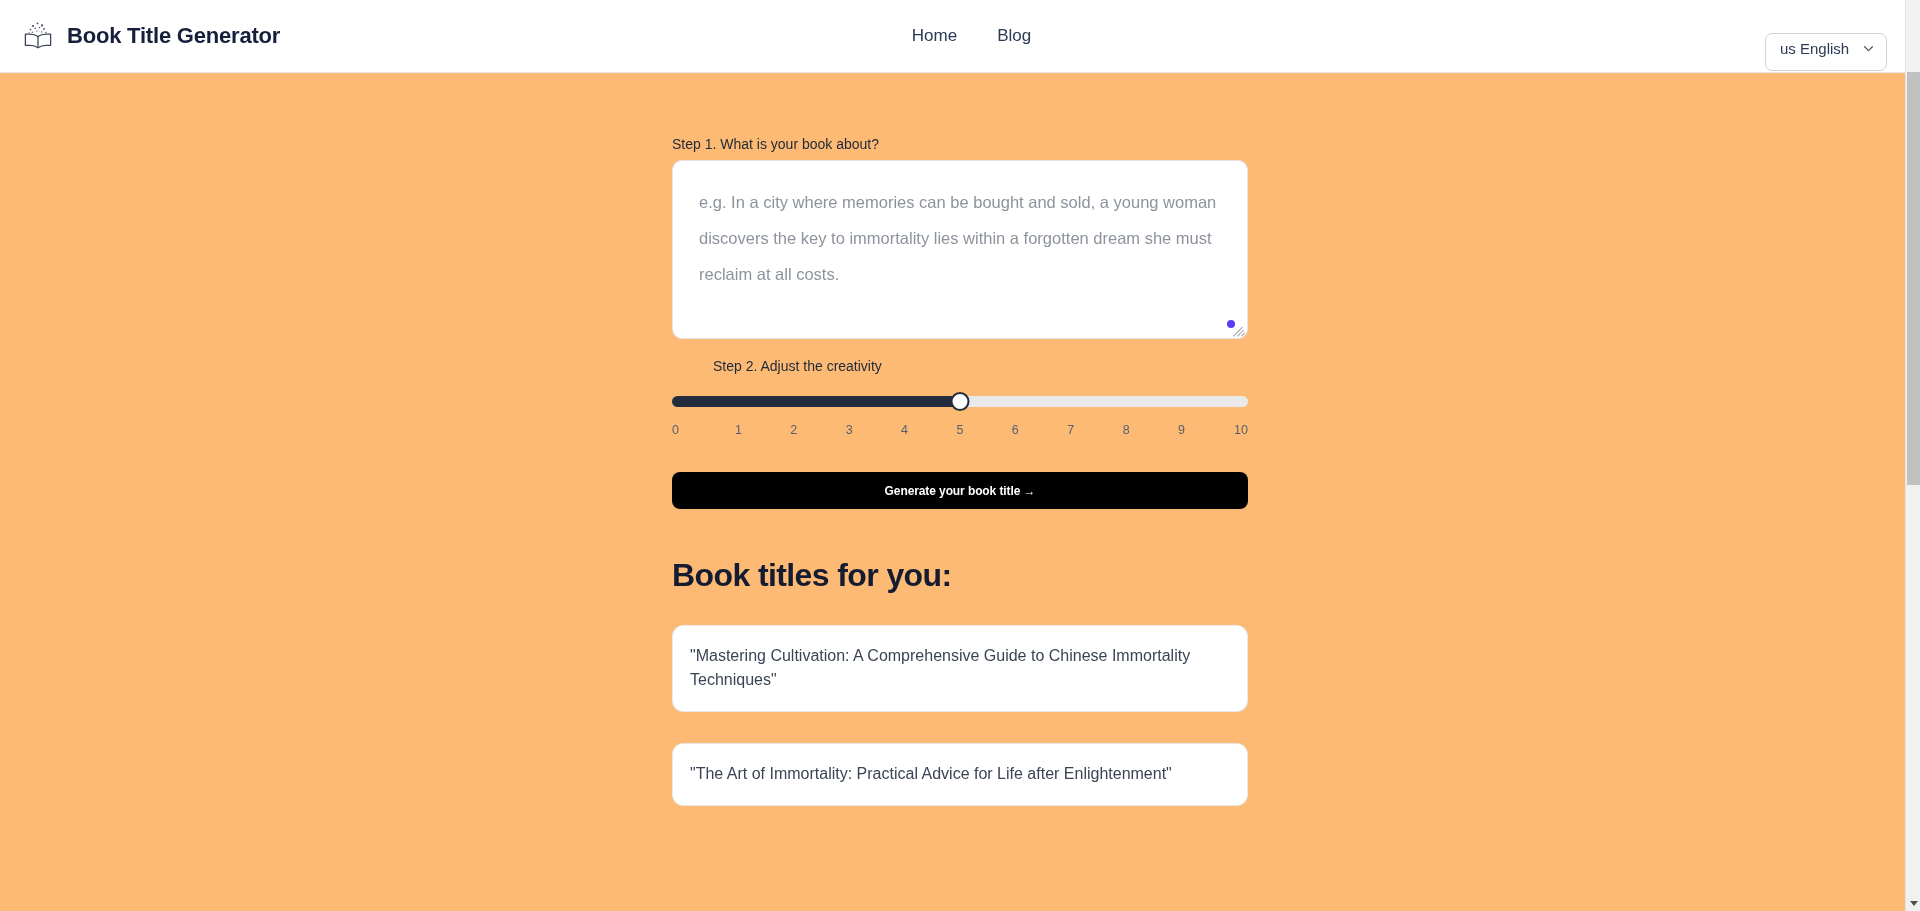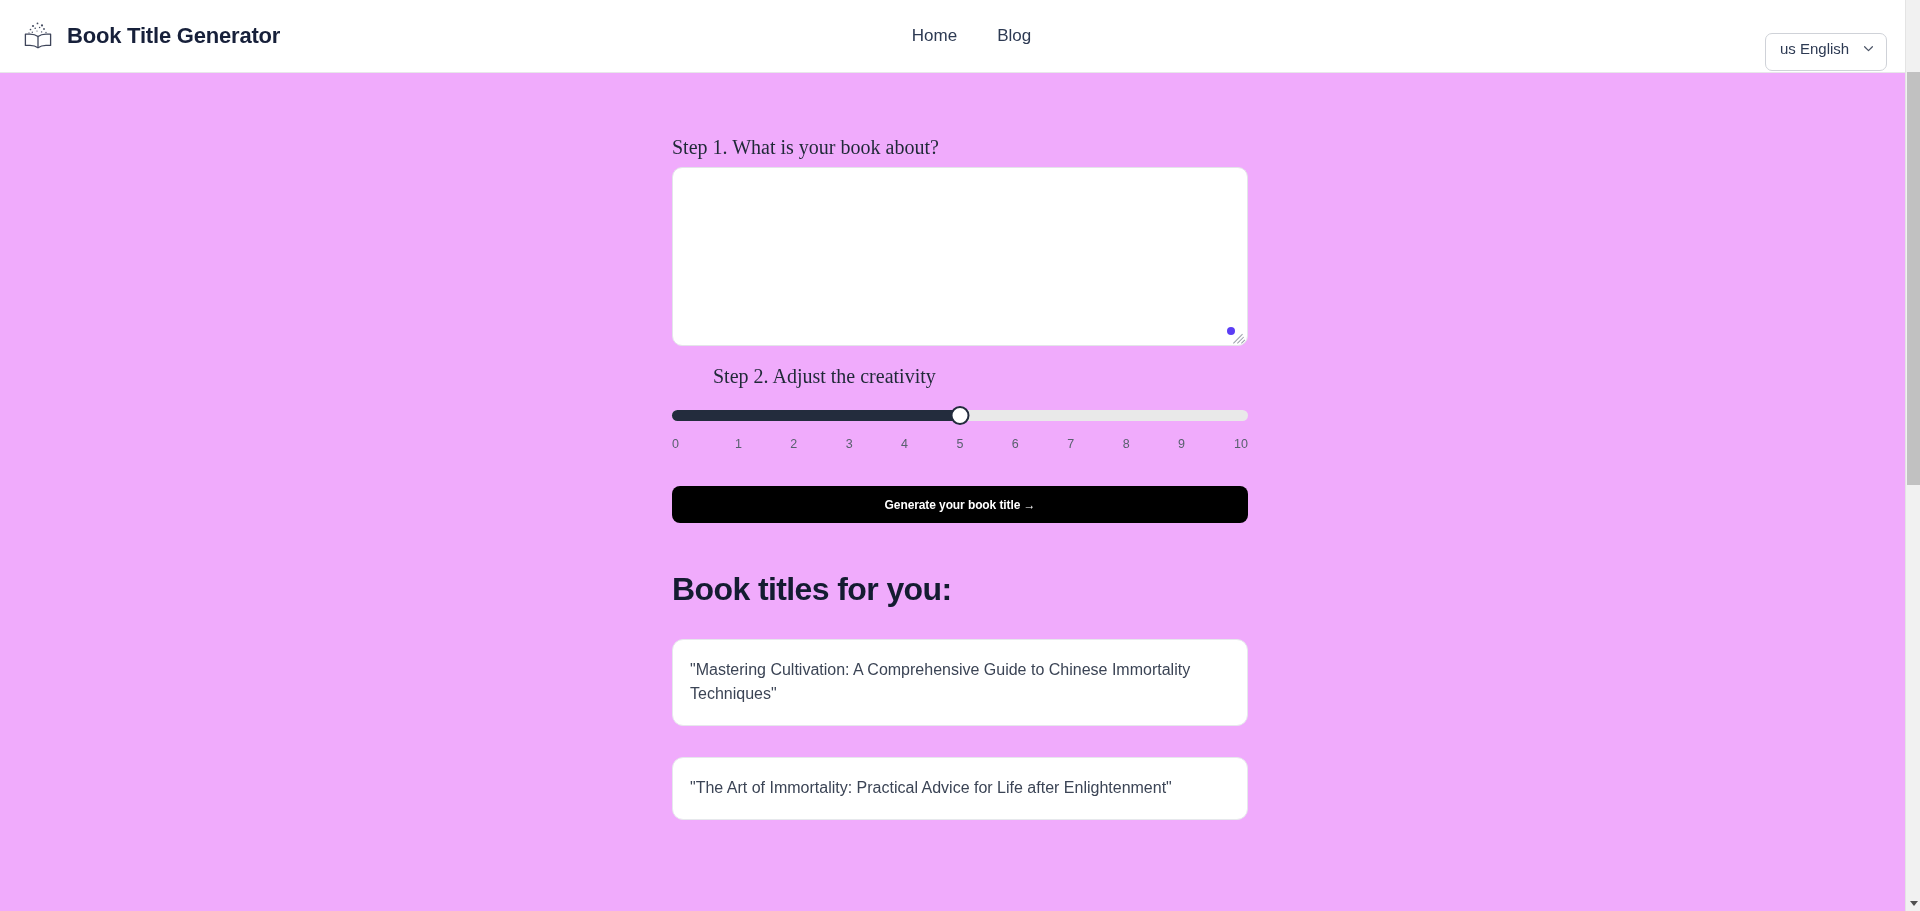--- a/index.html
+++ b/index.html
@@ -10,21 +10,21 @@
     overflow: hidden;
     background: #ffffff;
     font-family: "Liberation Sans", sans-serif;
     -webkit-font-smoothing: antialiased;
   }
 
   .viewport {
     position: relative;
     width: 1920px;
     height: 911px;
-    background: #f0abfc;
+    background: #fdba74;
     overflow: hidden;
   }
 
   
   .header {
     position: relative;
     height: 73px;
     background: #ffffff;
     border-bottom: 1px solid #e8e8ea;
     display: flex;
@@ -126,24 +126,23 @@
     -webkit-text-fill-color: transparent;
   }
 
   
   .form-wrap {
     width: 576px;
     margin: 0 auto;
     padding-top: 63px;
   }
   .step-label {
-    font-size: 20px;
+    font-size: 14px;
     color: #1f2937;
     margin-bottom: 8px;
-    font-family: Liberation Serif, serif;
   }
 
   .textarea-box {
     position: relative;
     height: 179px;
     border: 1px solid #e3e5e9;
     border-radius: 10px;
     background: #ffffff;
     padding: 23px 26px;
     overflow: hidden;
@@ -342,20 +341,21 @@
       </svg>
     </div>
   </div>
 
 
   <div class="form-wrap">
 
     <div class="step-label">Step 1. What is your book about?</div>
 
     <div class="textarea-box">
+      <p class="textarea-placeholder">e.g. In a city where memories can be bought and sold, a young woman discovers the key to immortality lies within a forgotten dream she must reclaim at all costs.</p>
       <span class="ta-dot"></span>
       <span class="ta-resize">
           <i></i>
           <i></i>
           <i></i>
         </span>
     </div>
 
     <div class="step-label step2">Step 2. Adjust the creativity</div>
 

